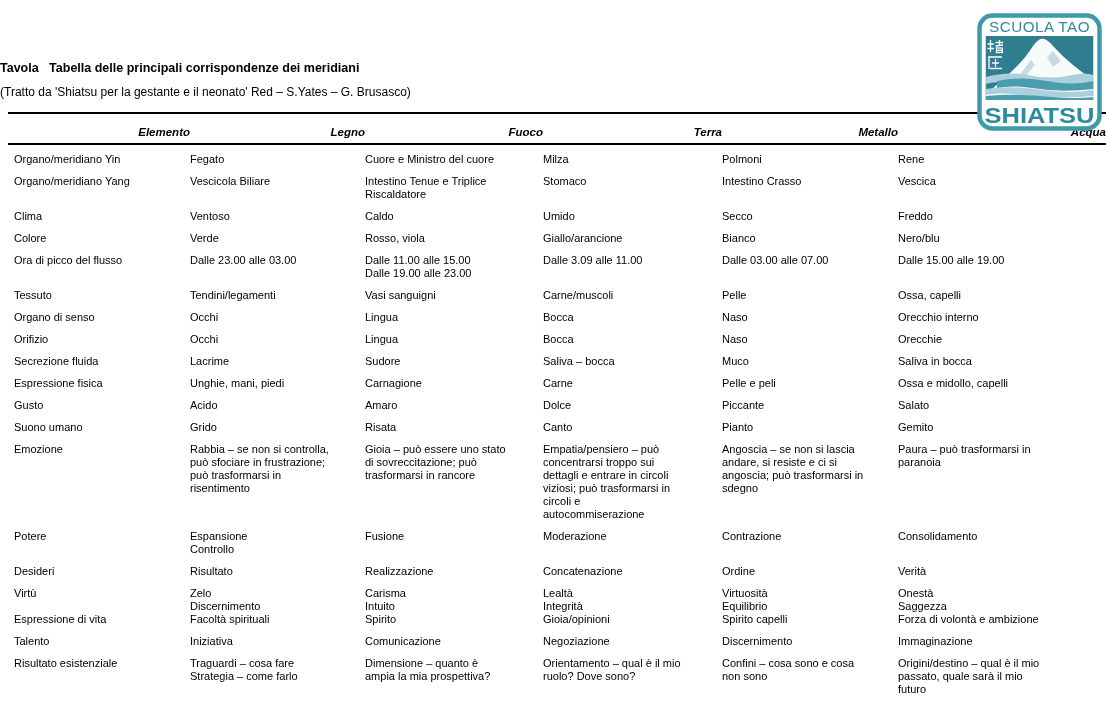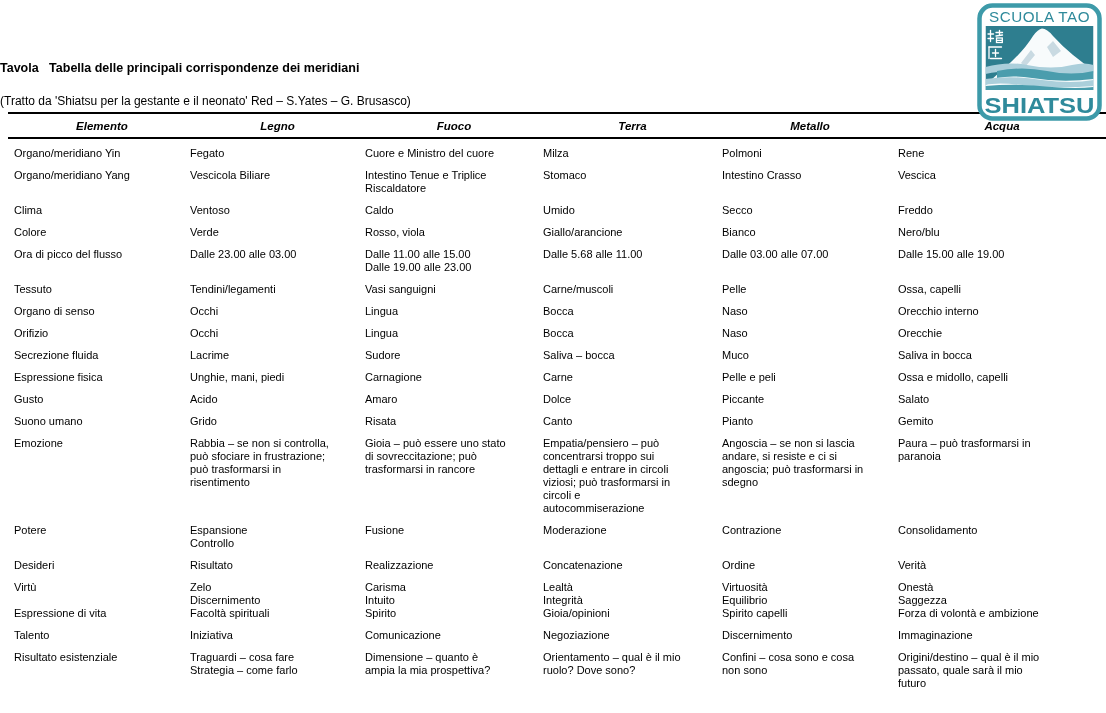--- a/index.html
+++ b/index.html
@@ -4,43 +4,43 @@
 <style>
   html,body { margin:0; padding:0; background:#fff; }
   .page {
     position:relative; width:1106px; height:713px; background:#ffffff;
     overflow:hidden; font-family:"Liberation Sans", sans-serif; color:#000;
   }
 
   
   .title-block { position:absolute; top:61px; left:0; width:994px; text-align:left; }
   .doc-title   { font-size:12.5px; font-weight:bold; white-space:pre; line-height:15px; }
-  .doc-subtitle{ font-size:12px; line-height:15px; margin-top:18px; }
+  .doc-subtitle{ font-size:12px; line-height:15px; margin-top:9px; }
 
   
   table.corr {
     position:absolute; top:112px; left:8px; width:1098px;
     border-collapse:collapse; table-layout:fixed;
     border-top:2.5px solid #000;
   }
   table.corr thead th {
-    text-align:center; font-style:italic; font-weight:bold; font-size:11.5px;
-    line-height:14px; padding:5px 0 4px 0; border-bottom:2px solid #000;
+    text-align:right; font-style:italic; font-weight:bold; font-size:11.5px;
+    line-height:14px; padding:11px 0 4px 0; border-bottom:2px solid #000;
   }
   table.corr th:first-child, table.corr td:first-child { padding-left:6px; }
   table.corr tbody td {
     vertical-align:top; font-size:11px; line-height:13px;
     padding:0 8px 9px 0;
   }
   table.corr tbody tr:first-child td { padding-top:8px; }
   table.corr tbody tr.tight td { padding-bottom:0; }
   .line { white-space:nowrap; }
 
   
-  .logo { position:absolute; top:3px; right:4px; width:125px; height:118px; }
+  .logo { position:absolute; top:13px; right:4px; width:125px; height:118px; }
   .logo svg { display:block; }
   .logo-top-text    { font-family:"Liberation Sans", sans-serif; font-size:15px; letter-spacing:0.5px; }
   .logo-bottom-text { font-family:"Liberation Sans", sans-serif; font-size:22px; font-weight:bold; }
 </style>
 </head>
 <body>
 
 <div class="page">
 
   <div class="title-block">
@@ -154,21 +154,21 @@
             <div class="line">Ora di picco del flusso</div>
           </td>
           <td>
             <div class="line">Dalle 23.00 alle 03.00</div>
           </td>
           <td>
             <div class="line">Dalle 11.00 alle 15.00</div>
             <div class="line">Dalle 19.00 alle 23.00</div>
           </td>
           <td>
-            <div class="line">Dalle 5.68 alle 11.00</div>
+            <div class="line">Dalle 3.09 alle 11.00</div>
           </td>
           <td>
             <div class="line">Dalle 03.00 alle 07.00</div>
           </td>
           <td>
             <div class="line">Dalle 15.00 alle 19.00</div>
           </td>
         </tr>
         <tr>
           <td>

